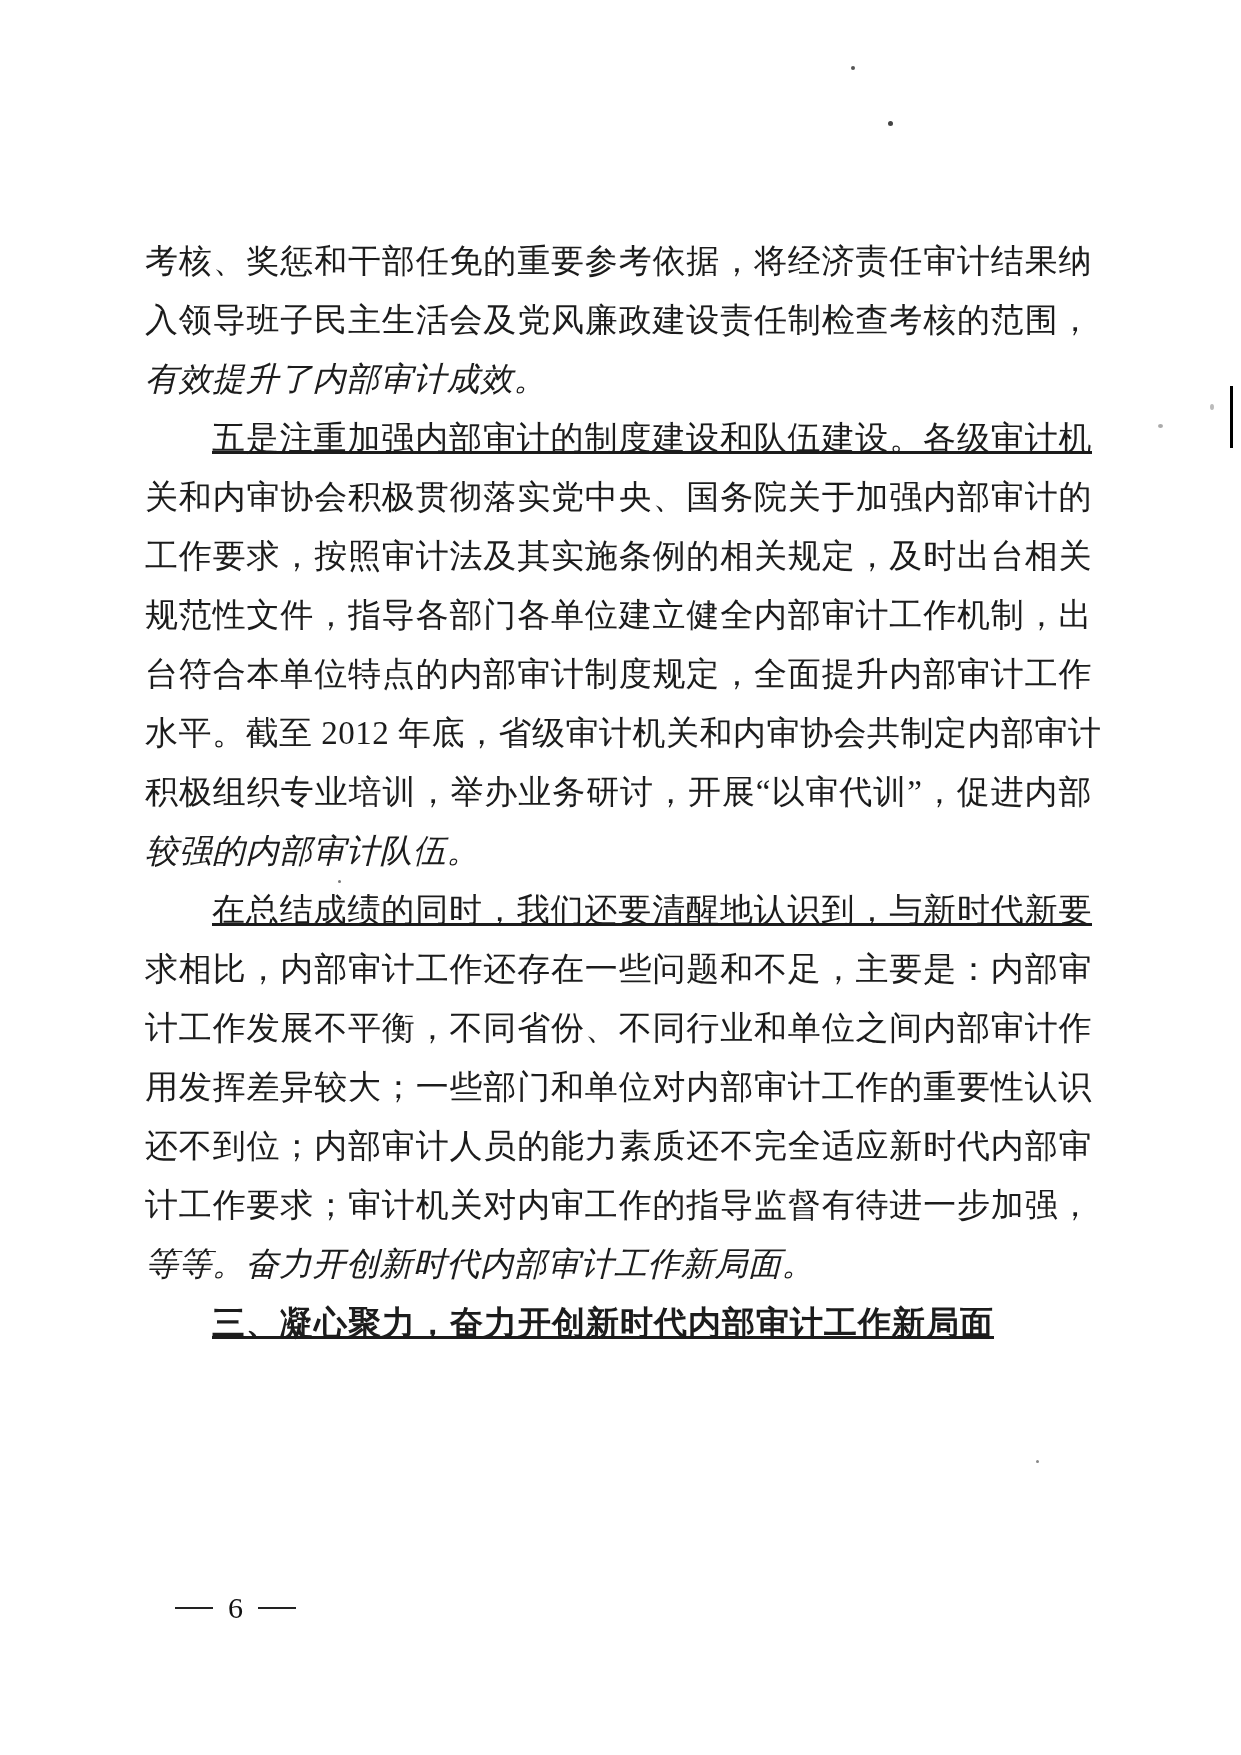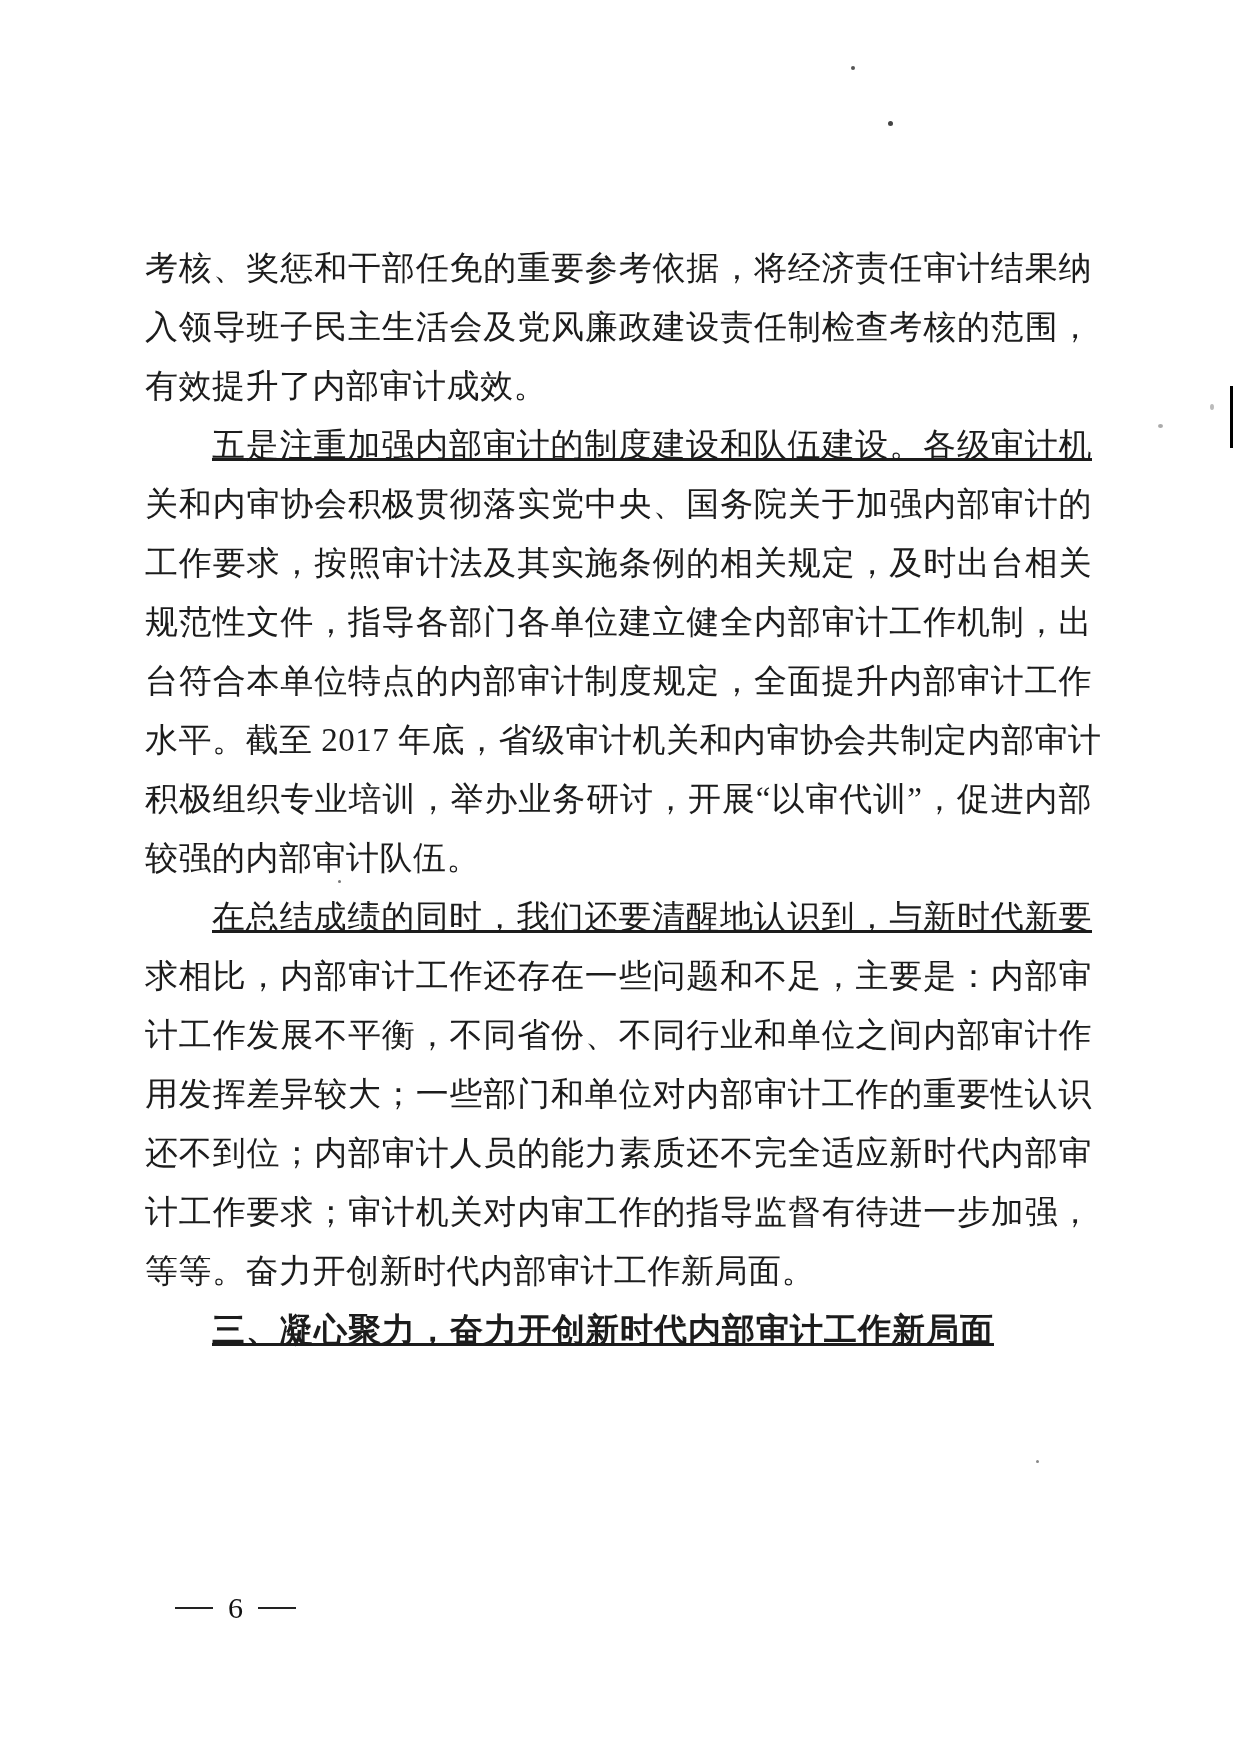--- a/index.html
+++ b/index.html
@@ -12,38 +12,39 @@
     width: 1241px;
     height: 1755px;
     background: #ffffff;
     overflow: hidden;
     font-family: "Liberation Serif", "DejaVu Serif", serif;
     color: #1c1c1c;
   }
   .text-block {
     position: absolute;
     left: 145px;
-    top: 239px;
+    top: 232px;
     width: 947px;
   }
   .line {
     display: block;
     width: 947px;
     height: 59px;
     line-height: 59px;
     font-size: 33px;
     letter-spacing: 0.5px;
     white-space: nowrap;
     text-align: justify;
     text-align-last: justify;
     text-justify: inter-ideograph;
   }
   .line.plain {
     text-align: left;
     text-align-last: left;
+    font-style: italic;
   }
   .line.indent {
     text-indent: 67px;
     text-decoration: underline;
   }
   .line.heading {
     font-weight: bold;
     text-align: right;
     text-align-last: left;
     letter-spacing: 1px;
@@ -95,21 +96,21 @@
 
   <div class="text-block">
     <div class="line">考核、奖惩和干部任免的重要参考依据，将经济责任审计结果纳</div>
     <div class="line">入领导班子民主生活会及党风廉政建设责任制检查考核的范围，</div>
     <div class="line plain">有效提升了内部审计成效。</div>
     <div class="line indent">五是注重加强内部审计的制度建设和队伍建设。各级审计机</div>
     <div class="line">关和内审协会积极贯彻落实党中央、国务院关于加强内部审计的</div>
     <div class="line">工作要求，按照审计法及其实施条例的相关规定，及时出台相关</div>
     <div class="line">规范性文件，指导各部门各单位建立健全内部审计工作机制，出</div>
     <div class="line">台符合本单位特点的内部审计制度规定，全面提升内部审计工作</div>
-    <div class="line">水平。截至 2017 年底，省级审计机关和内审协会共制定内部审计</div>
+    <div class="line">水平。截至 2012 年底，省级审计机关和内审协会共制定内部审计</div>
     <div class="line">积极组织专业培训，举办业务研讨，开展“以审代训”，促进内部</div>
     <div class="line plain">较强的内部审计队伍。</div>
     <div class="line indent">在总结成绩的同时，我们还要清醒地认识到，与新时代新要</div>
     <div class="line">求相比，内部审计工作还存在一些问题和不足，主要是：内部审</div>
     <div class="line">计工作发展不平衡，不同省份、不同行业和单位之间内部审计作</div>
     <div class="line">用发挥差异较大；一些部门和单位对内部审计工作的重要性认识</div>
     <div class="line">还不到位；内部审计人员的能力素质还不完全适应新时代内部审</div>
     <div class="line">计工作要求；审计机关对内审工作的指导监督有待进一步加强，</div>
     <div class="line plain">等等。奋力开创新时代内部审计工作新局面。</div>
     <div class="line indent heading">三、凝心聚力，奋力开创新时代内部审计工作新局面</div>

